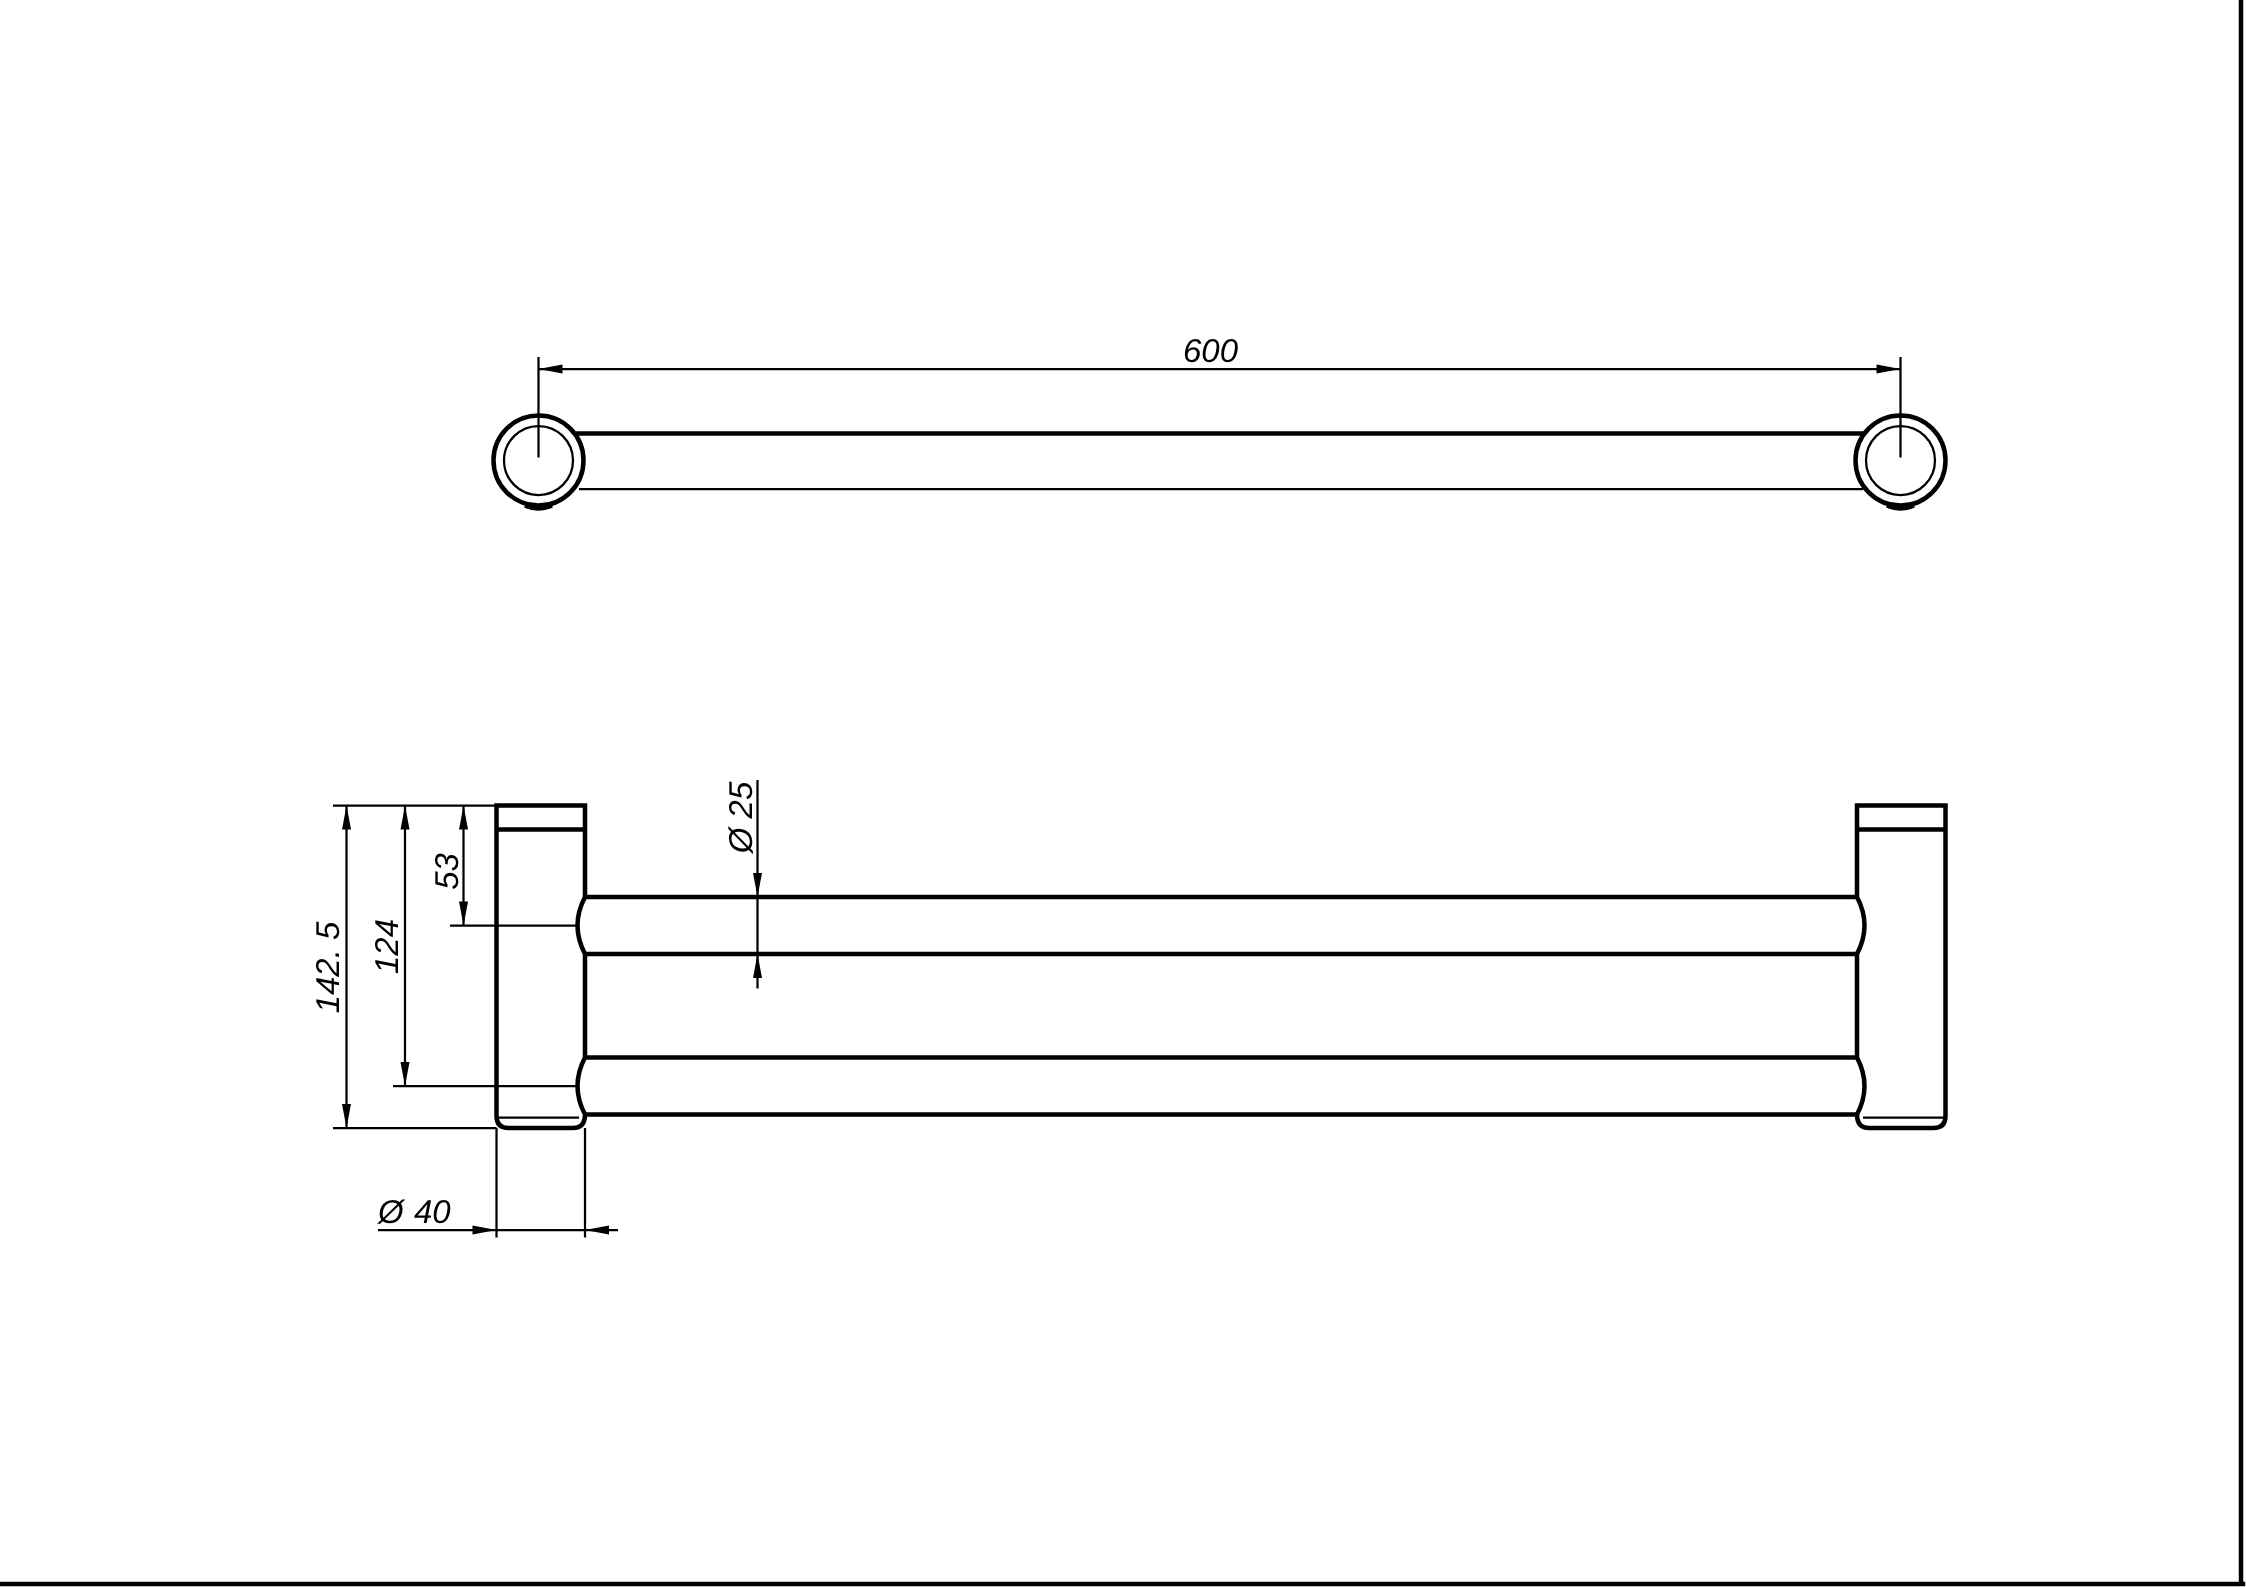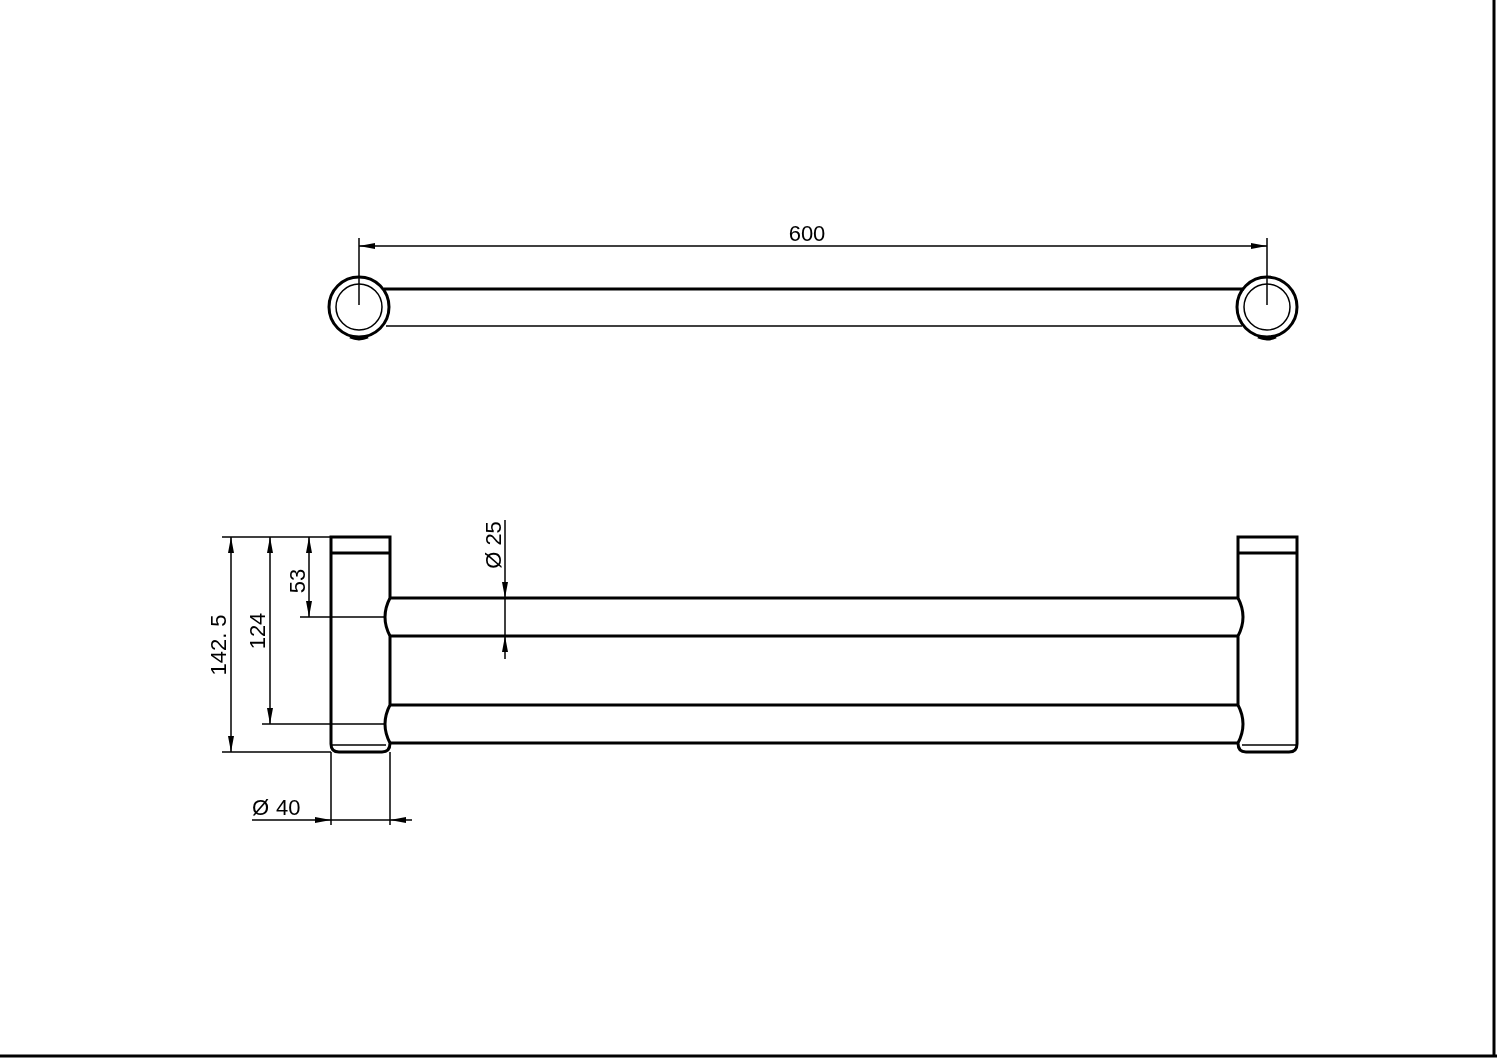--- a/index.html
+++ b/index.html
@@ -1,17 +1,17 @@
 <!DOCTYPE html>
 <html><head>
   <meta charset="utf-8">
   <style>
     html, body { margin: 0; padding: 0; background: #ffffff; }
     body { width: 1497px; height: 1058px; position: relative; overflow: hidden; }
-    #sheet { position: absolute; left: 0; top: 0; width: 1497px; height: 774px; }
+    #sheet { position: absolute; left: 0; top: 0; width: 1497px; height: 774px; font-style: italic; }
     svg text { font-family: "Liberation Sans Narrow", "Liberation Sans", sans-serif; fill: #000; }
     .dim-text { font-size: 22px; }
     .thick { stroke: #000; stroke-width: 3; fill: none; }
     .thin { stroke: #000; stroke-width: 1.5; fill: none; }
     .arrow { fill: #000; stroke: none; }
   </style>
 </head>
 <body>
 
 <div id="sheet">

